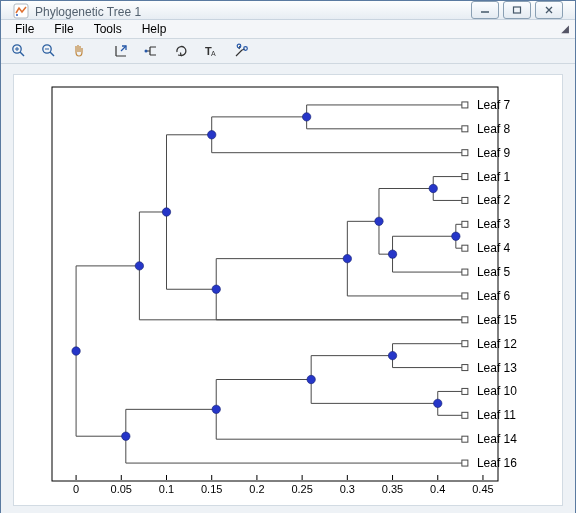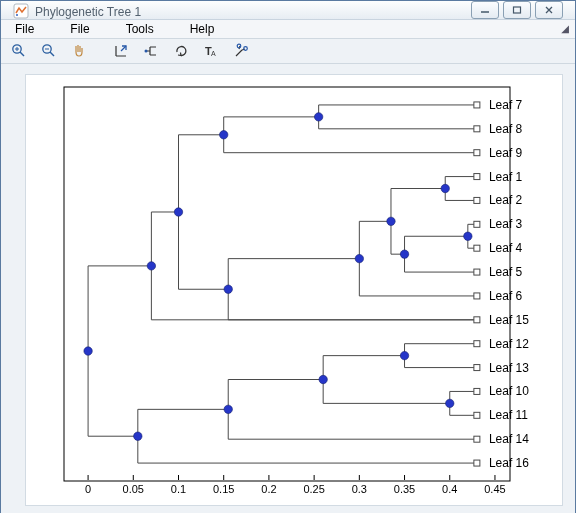--- a/index.html
+++ b/index.html
@@ -1,26 +1,26 @@
 <!DOCTYPE html>
 <html><head>
 <meta charset="utf-8">
 <style>
   html,body{margin:0;padding:0;font-family:"Segoe UI",Tahoma,sans-serif;font-size:12px;background:#e8edf2;color:#000}
   .window{width:576px;height:513px;background:#f0f3f7;border:1px solid #5a7aa0;box-sizing:border-box;position:relative;display:flex;flex-direction:column}
   .titlebar{height:26px;background:linear-gradient(#fdfefe,#e7edf3);border-bottom:1px solid #c9d4df;display:flex;align-items:flex-end;padding:0 12px}
   .titlebar .app-icon{width:16px;height:16px;margin-right:6px}
   .titlebar .title{flex:1;color:#53616f}
   .win-btn{width:26px;height:16px;border:1px solid #8aa0b4;border-radius:3px;background:linear-gradient(#fbfdff,#e4ebf2);margin-left:4px;display:flex;align-items:center;justify-content:center;font-size:10px;color:#45586a;cursor:default}
-  .menubar{height:22px;background:#f4f6f9;border-bottom:1px solid #cfd8e0;display:flex;align-items:center;padding:0 6px;gap:20px;position:relative}
+  .menubar{height:22px;background:#f4f6f9;border-bottom:1px solid #cfd8e0;display:flex;align-items:center;padding:0 6px;gap:4px;position:relative}
   .menu-item{padding:2px 8px;cursor:default}
   .menubar .more{position:absolute;right:6px;top:3px;font-size:10px;color:#556}
   .toolbar{height:28px;background:#eef2f6;border-bottom:1px solid #cfd8e0;display:flex;align-items:center;padding:0 6px;gap:6px}
   .tool-btn{width:22px;height:22px;display:flex;align-items:center;justify-content:center;border:1px solid transparent;border-radius:3px;cursor:default}
-  .content{flex:1;background:#eef2f6;padding:10px 12px 8px 24px;box-sizing:border-box}
+  .content{flex:1;background:#eef2f6;padding:10px 12px 8px 12px;box-sizing:border-box}
   .plot{width:100%;height:100%;background:#fff;border:1px solid #d2dbe3;box-sizing:border-box;position:relative}
   svg{display:block}
   .branch{stroke:#4a4a4a;stroke-width:1;fill:none}
   .node{fill:#2636c8;stroke:#14206e;stroke-width:0.6}
   .leafbox{fill:#fff;stroke:#4a4a4a;stroke-width:1}
   .leaf-label{font-size:12px;fill:#000}
   .tick-label{font-size:11px;fill:#000;text-anchor:middle}
   .tick{stroke:#000;stroke-width:1}
 </style>
 </head>

